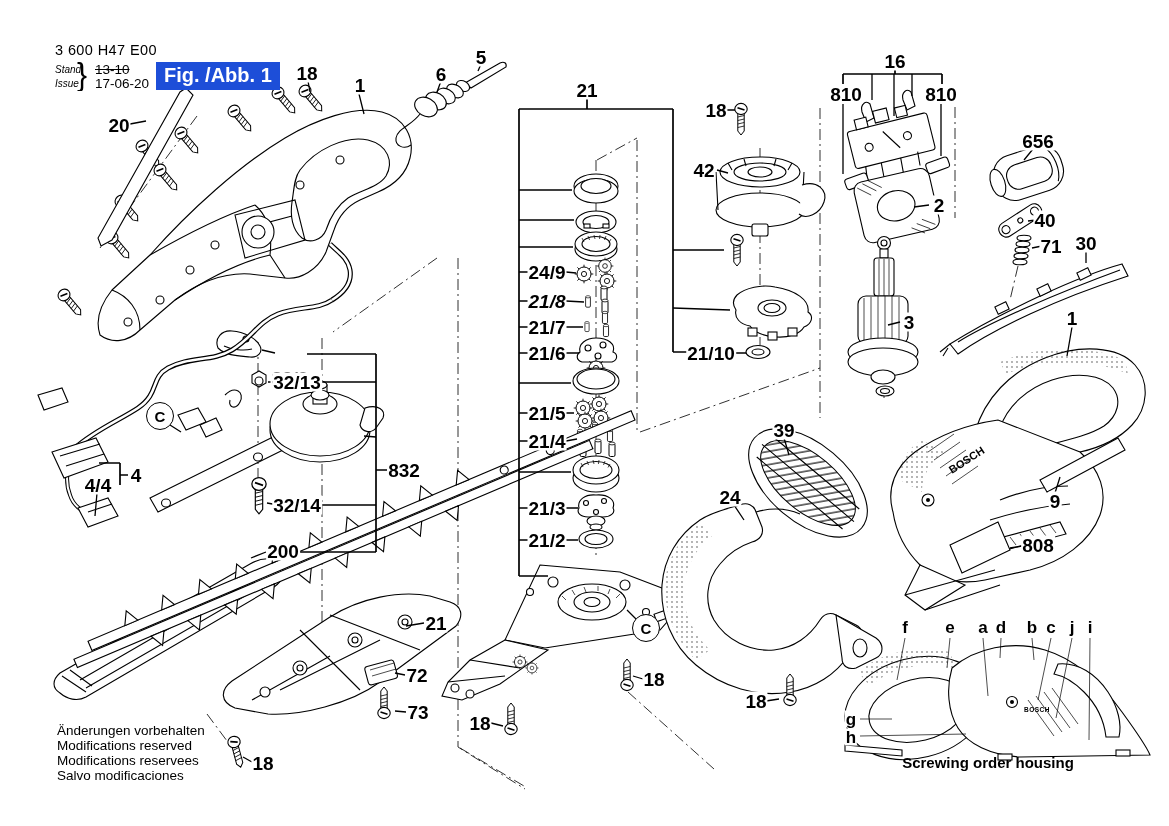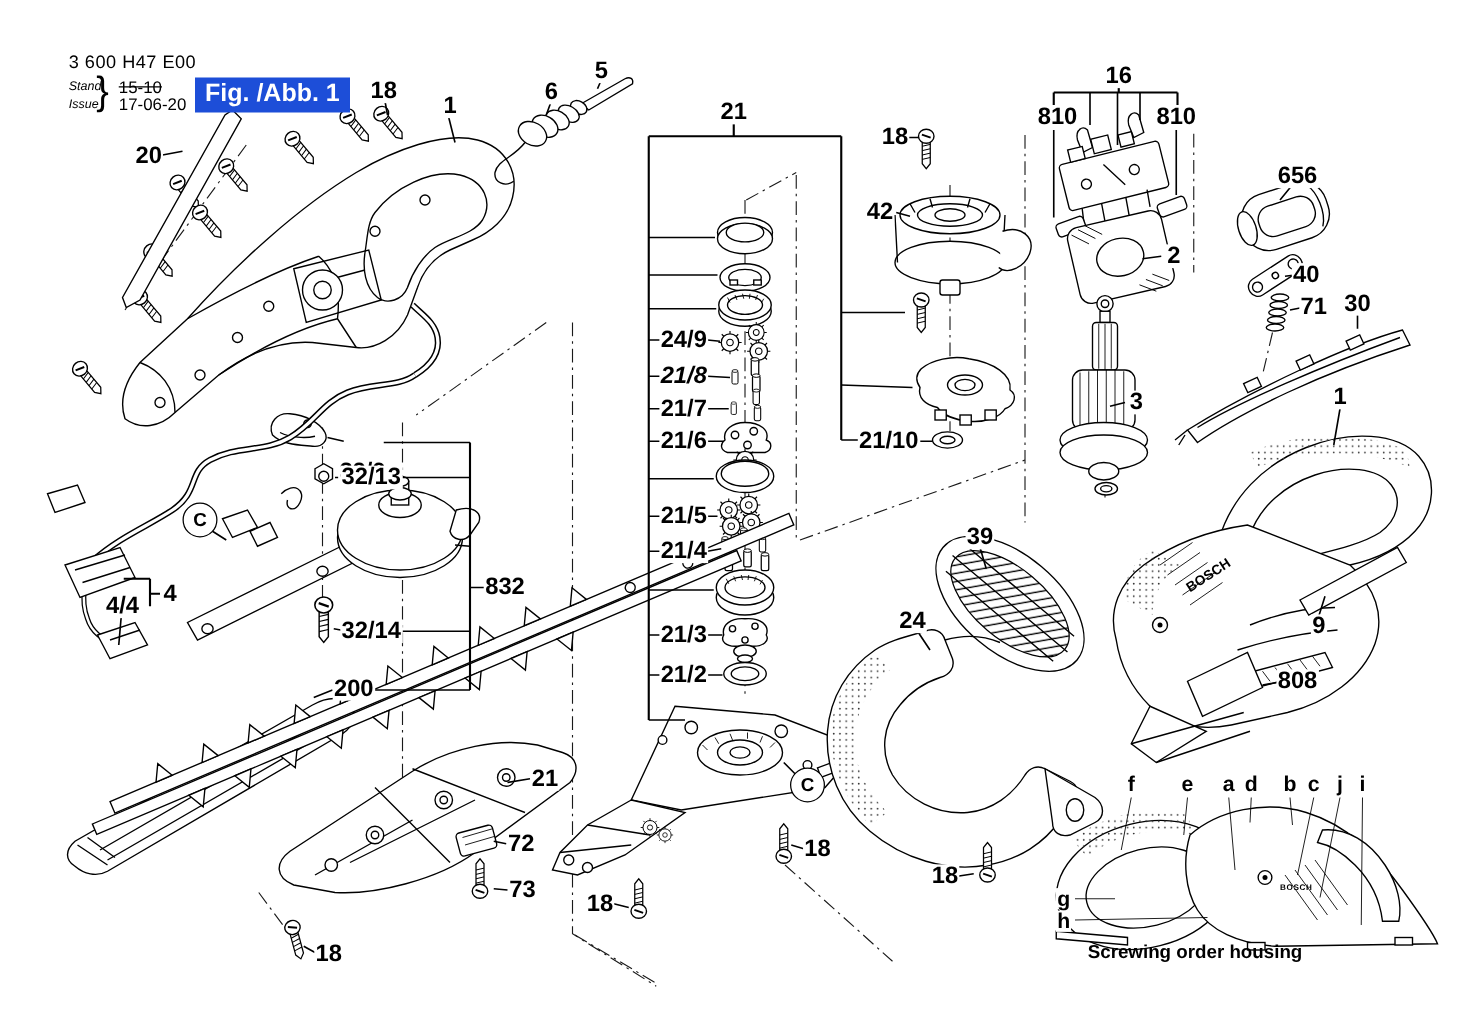--- a/index.html
+++ b/index.html
@@ -22,21 +22,21 @@
   .hdr-code{font-size:14.5px;letter-spacing:0.4px;}
   .hdr-row{position:absolute;left:55px;top:61px;font-size:10px;line-height:9px;font-style:italic;}
   .hdr-row div{line-height:9.5px;margin-top:4px;}
   .hdr-brace{position:absolute;left:77px;top:57px;font-size:30px;font-weight:300;transform:scaleY(1.05);}
   .hdr-dates{position:absolute;left:95px;top:61px;font-size:13.5px;}
   .hdr-dates .old{text-decoration:line-through;}
   .hdr-dates div{line-height:9.5px;margin-top:4px;}
   .figbox{position:absolute;left:156px;top:62px;background:#1d4ed8;color:#fff;font-weight:700;
           font-size:20px;padding:2px 8px 3px 8px;}
   .foot{position:absolute;left:57px;top:723px;font-size:13.5px;line-height:15px;}
-  .caption{position:absolute;left:956px;top:762px;transform:translate(-50%,-50%);
+  .caption{position:absolute;left:988px;top:762px;transform:translate(-50%,-50%);
            font-weight:700;font-size:15px;white-space:nowrap;}
 </style>
 </head>
 <body>
 
 <div class="stage">
 
 <svg width="1169" height="826" viewBox="0 0 1169 826">
   <defs>
     <pattern id="dots" width="5" height="5" patternUnits="userSpaceOnUse">
@@ -447,25 +447,31 @@
   </g>
 </svg>
 
 <div class="hdr hdr-code">3 600 H47 E00</div>
 <div class="hdr-row">
   <div>Stand</div>
   <div>Issue</div>
 </div>
 <div class="hdr-brace">}</div>
 <div class="hdr-dates">
-  <div class="old">15-10</div>
+  <div class="old">13-10</div>
   <div>17-06-20</div>
 </div>
 <div class="figbox">Fig. /Abb. 1</div>
 
+<div class="foot">
+  <div>Änderungen vorbehalten</div>
+  <div>Modifications reserved</div>
+  <div>Modifications reservees</div>
+  <div>Salvo modificaciones</div>
+</div>
 
 <div class="caption">Screwing order housing</div>
 
 <div>
       <div class="callout" style="left: 119px; top: 125px;">20</div>
       <div class="callout" style="left: 307px; top: 73px;">18</div>
       <div class="callout" style="left: 360px; top: 85px;">1</div>
       <div class="callout" style="left: 441px; top: 74px;">6</div>
       <div class="callout" style="left: 481px; top: 57px;">5</div>
       <div class="callout" style="left: 587px; top: 90px;">21</div>

